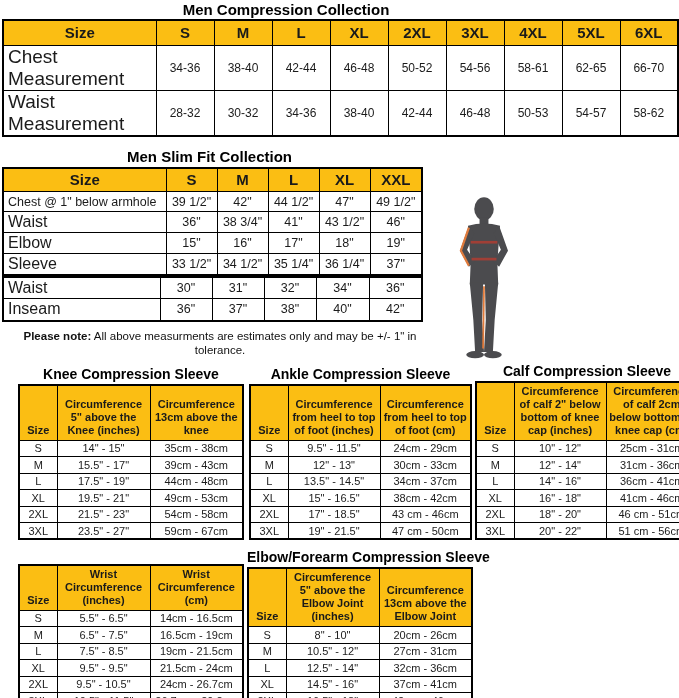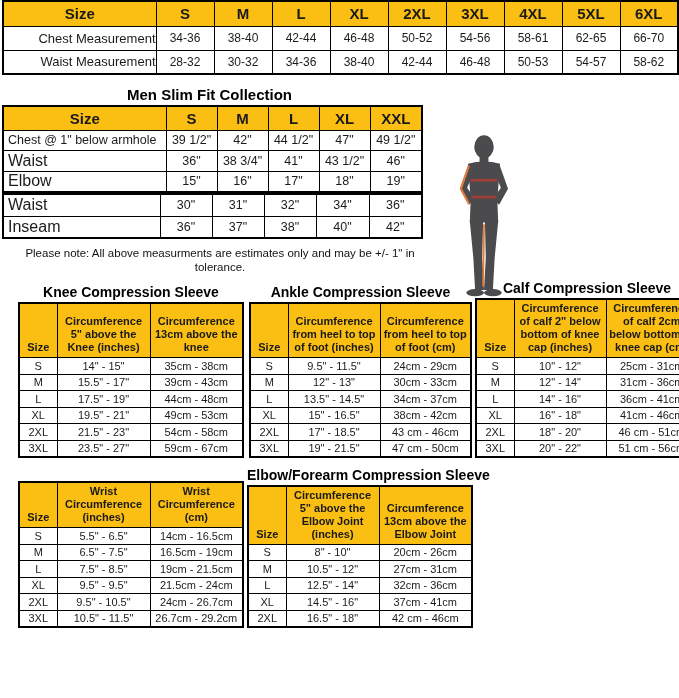--- a/index.html
+++ b/index.html
@@ -12,40 +12,40 @@
   .pre { white-space:pre; }
 
   table.tbl { border-collapse:collapse; border:2px solid #000; table-layout:fixed; background:#fff; }
   .tbl th, .tbl td { border:1px solid #000; text-align:center; vertical-align:middle; overflow:hidden; }
   .tbl thead th { background:#FBBE13; font-weight:bold; color:#1a1a1a; }
 
   
   .t-compression { width:675px; margin-left:2px; }
   .t-compression thead th { height:25px; font-size:15px; }
   .t-compression tbody td { height:24px; font-size:12px; }
-  .t-compression tbody td:first-child { text-align:right; font-size:13px; padding-left:4px; }
+  .t-compression tbody td:first-child { text-align:left; font-size:19px; padding-left:4px; }
 
   
   .mid { position:relative; width:679px; }
   .mid-left { width:440px; }
   .mid-left .title { width:419px; margin-top:11px; margin-bottom:1px; }
 
   .t-slimfit { width:419px; margin-left:2px; }
   .t-slimfit thead th { height:24px; font-size:15px; }
   .t-slimfit tbody td { height:21px; font-size:12.5px; }
   .t-slimfit tbody td:first-child { text-align:left; font-size:16px; padding-left:4px; }
   .t-slimfit tbody tr:first-child td { height:20px; }
   .t-slimfit tbody tr:first-child td:first-child { font-size:12.5px; }
 
   .t-pant { width:419px; margin-left:2px; }
   .t-pant tbody td { height:22px; font-size:12.5px; }
   .t-pant tbody td:first-child { text-align:left; font-size:16px; padding-left:4px; }
 
   .note { width:440px; text-align:center; font-size:11.5px; line-height:14px; margin-top:7px; color:#111; }
-  .note b { font-weight:normal; }
+  .note b { font-weight:bold; }
   .note .nline { display:block; }
 
   
   .figure { position:absolute; left:444px; top:40px; width:80px; height:184px; }
 
   
   .srow { display:flex; width:675px; margin-left:18px; justify-content:flex-start;align-items:flex-end; }
   .srow-a { margin-top:6px; }
   .srow-b { margin-top:9px; }
   .scol { display:flex; flex-direction:column; }
@@ -60,20 +60,21 @@
   .srow-a .small-tbl thead th { height:55px; }
   .srow-b .small-tbl thead th { height:40px; }
   .t-ankle { width:221px; }
   .t-calf { width:222px; }
 </style>
 </head>
 <body>
 
 <div class="page">
 
+  <h1 class="title title-compression">Men Compression Collection</h1>
   <table class="tbl t-compression">
     <colgroup>
       <col style="width:153px">
         <col style="width:58px">
         <col style="width:58px">
         <col style="width:58px">
         <col style="width:58px">
         <col style="width:58px">
         <col style="width:58px">
         <col style="width:58px">
@@ -163,20 +164,28 @@
               <td>46"</td>
             </tr>
             <tr>
               <td>Elbow</td>
               <td>15"</td>
               <td>16"</td>
               <td>17"</td>
               <td>18"</td>
               <td>19"</td>
             </tr>
+            <tr>
+              <td>Sleeve</td>
+              <td>33 1/2"</td>
+              <td>34 1/2"</td>
+              <td>35 1/4"</td>
+              <td>36 1/4"</td>
+              <td>37"</td>
+            </tr>
           </tbody>
       </table>
 
       <table class="tbl t-pant">
         <colgroup>
           <col style="width:157px">
             <col style="width:52px">
             <col style="width:52px">
             <col style="width:52px">
             <col style="width:53px">

